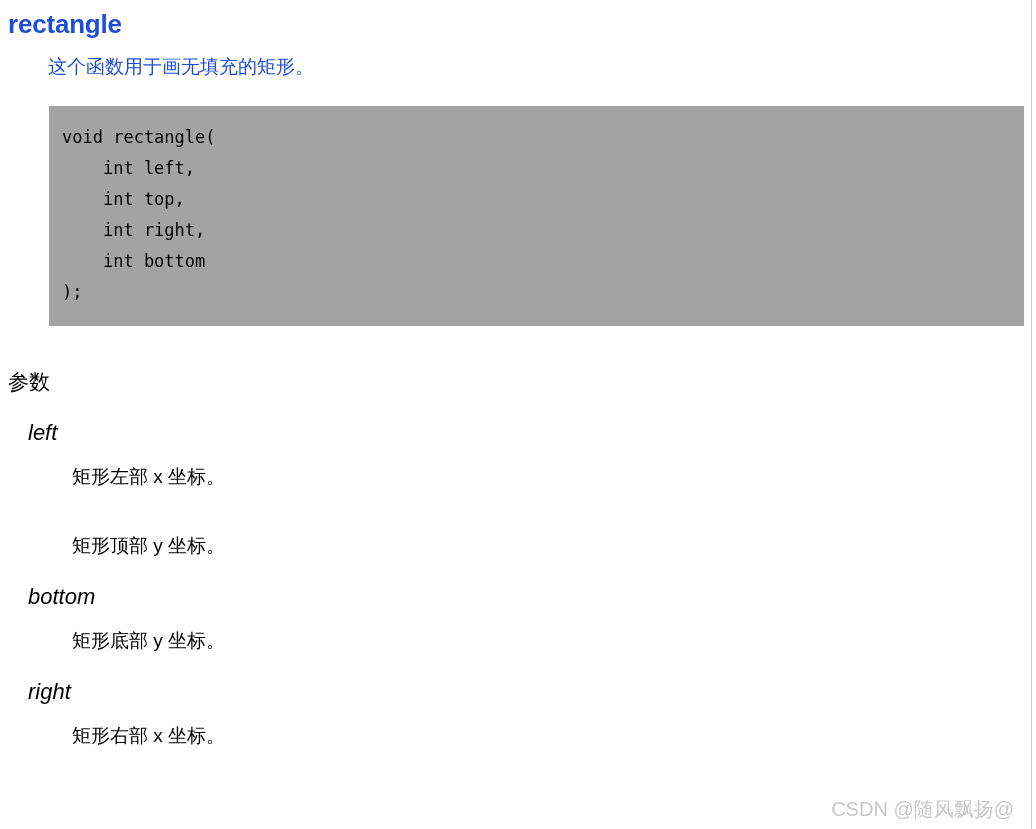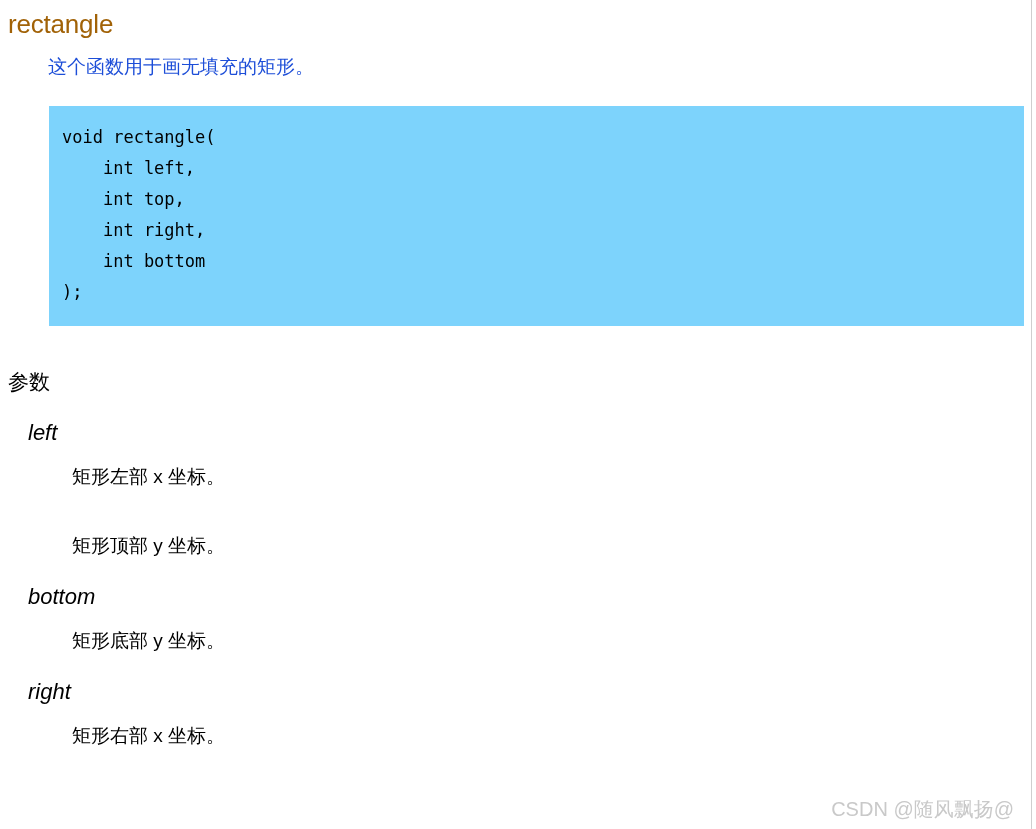--- a/index.html
+++ b/index.html
@@ -36,23 +36,23 @@
     width: 1030px;
     padding: 0;
   }
 
   
   .doc-title {
     margin: 0;
     padding: 8px 0 0 8px;
     font-size: 26px;
     line-height: 32px;
-    font-weight: normal;
+    font-weight: bold;
     letter-spacing: -0.2px;
-    color: #a16207;
+    color: #1d4ed8;
   }
 
   
   .intro {
     margin: 0;
     padding: 14px 0 0 48px;
     font-size: 19px;
     line-height: 26px;
     color: #1d4ed8;
   }
@@ -129,21 +129,21 @@
 </head>
 <body>
 
 <div class="doc">
 
   <h1 class="doc-title">rectangle</h1>
 
   <p class="intro">这个函数用于画无填充的矩形。</p>
 
   <div class="code-wrap">
-    <pre class="code-block" style="background: #7dd3fc;">void rectangle(
+    <pre class="code-block" style="background: #a3a3a3;">void rectangle(
     int left,
     int top,
     int right,
     int bottom
 );</pre>
   </div>
 
   <h2 class="section-heading">参数</h2>
 
   <ul class="param-list">

